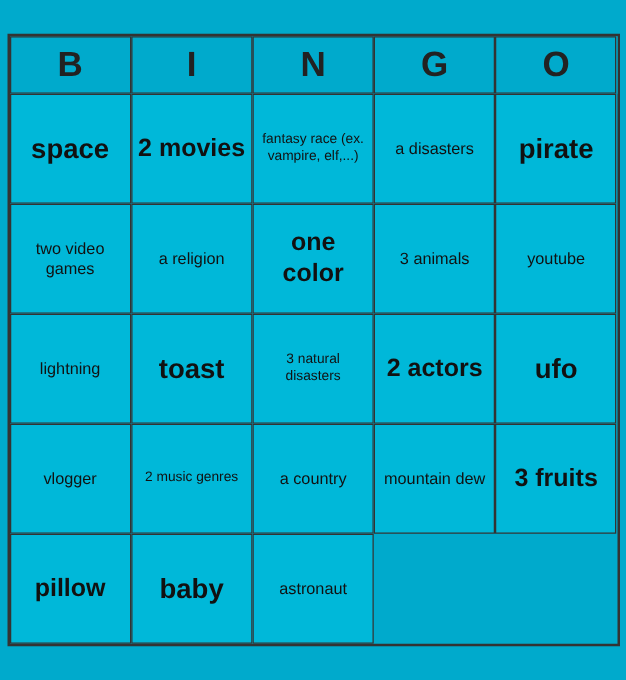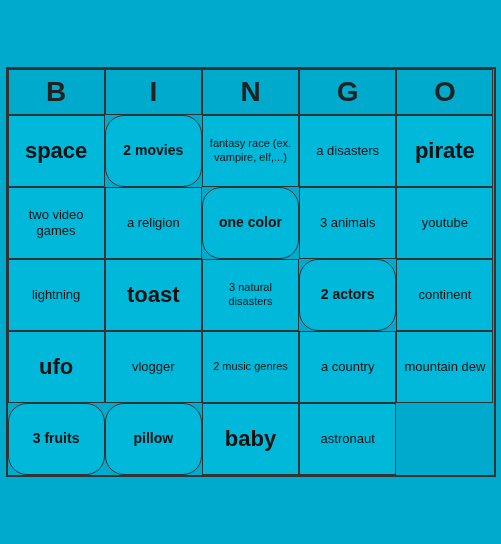--- a/index.html
+++ b/index.html
@@ -36,33 +36,32 @@
       grid-template-rows: repeat(5, 1fr);
     }
     .cell {
       background: #00b8d9;
       border: 1.5px solid #333;
       display: flex;
       align-items: center;
       justify-content: center;
       text-align: center;
       padding: 5px 4px;
-      height: 72px;
+      height: 88px;
       font-size: 13px;
       color: #111;
       line-height: 1.25;
     }
     .cell.large {
       font-size: 22px;
       font-weight: bold;
     }
     .cell.medium {
-      font-size: 14px;
+      font-size: 20px;
       font-weight: bold;
-      border-radius: 19px;
     }
     .cell.small {
       font-size: 11px;
     }
   </style>
 </head>
 <body>
 
 <div class="bingo-card">
   <div class="bingo-header">
@@ -80,21 +79,20 @@
       <div class="cell large">pirate</div>
       <div class="cell">two video games</div>
       <div class="cell">a religion</div>
       <div class="cell medium">one color</div>
       <div class="cell">3 animals</div>
       <div class="cell">youtube</div>
       <div class="cell">lightning</div>
       <div class="cell large">toast</div>
       <div class="cell small">3 natural disasters</div>
       <div class="cell medium">2 actors</div>
-      <div class="cell">continent</div>
       <div class="cell large">ufo</div>
       <div class="cell">vlogger</div>
       <div class="cell small">2 music genres</div>
       <div class="cell">a country</div>
       <div class="cell">mountain dew</div>
       <div class="cell medium">3 fruits</div>
       <div class="cell medium">pillow</div>
       <div class="cell large">baby</div>
       <div class="cell">astronaut</div>
     </div>

